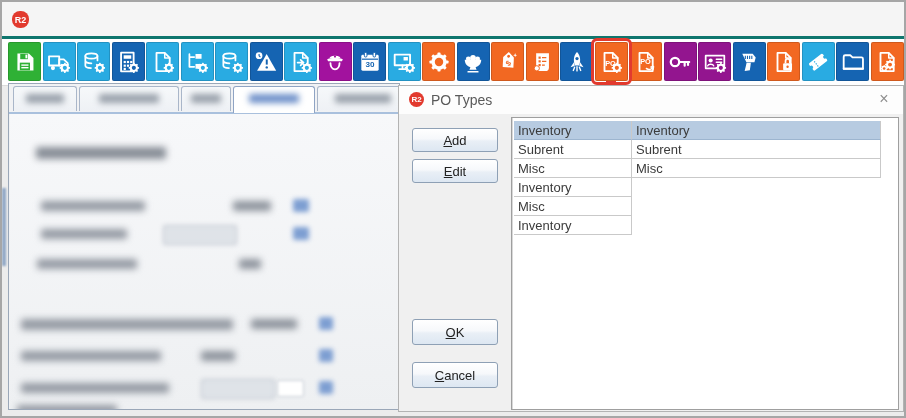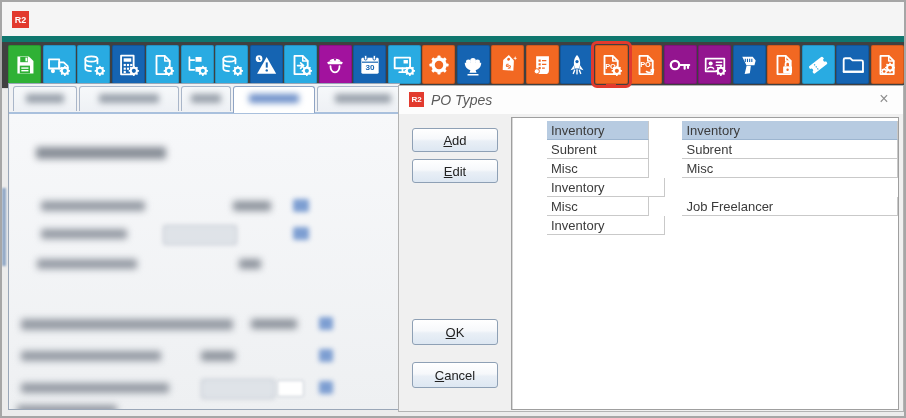--- a/index.html
+++ b/index.html
@@ -1,24 +1,24 @@
 <!DOCTYPE html>
 <html><head>
 <meta charset="utf-8">
 <style>
   html,body{margin:0;padding:0;background:#cfcfcf;font-family:"Liberation Sans","DejaVu Sans",sans-serif;}
   .frame{position:relative;width:906px;height:418px;box-sizing:border-box;border:2px solid #a6a6a6;background:#ececec;overflow:hidden;}
   
   .titlebar{position:absolute;left:0;top:0;right:0;height:34px;background:#f5f5f5;}
-  .r2logo{position:absolute;width:17px;height:17px;background:#e23a2e;border-radius:0;color:#fff;
+  .r2logo{position:absolute;width:17px;height:17px;background:#e23a2e;border-radius:8px;color:#fff;
           font-size:9px;font-weight:bold;display:flex;align-items:center;justify-content:center;}
   .titlebar .r2logo{left:10px;top:9px;}
   .wtitle{position:absolute;left:34px;top:8px;font-size:15px;color:#666;}
   
-  .toolbar{position:absolute;left:0;top:34px;right:0;height:46px;background:#404040;border-top:6px solid #0f766e;border-bottom:1px solid #dcdcdc;}
+  .toolbar{position:absolute;left:0;top:34px;right:0;height:46px;background:#ffffff;border-top:3px solid #0f766e;border-bottom:1px solid #dcdcdc;}
   .tile{position:absolute;top:3px;width:33px;height:39px;border-radius:2px;display:flex;align-items:center;justify-content:center;
         box-shadow:inset 0 0 0 1px rgba(0,0,0,.14);cursor:pointer;}
   
   .bgwin{position:absolute;left:6px;top:81px;width:390px;height:325px;background:#f1f2f4;border:1px solid #9aa7b8;overflow:hidden;}
   .tab{position:absolute;top:2px;height:25px;box-sizing:border-box;border:1px solid #a9b6c9;border-bottom:none;
        border-radius:3px 3px 0 0;background:linear-gradient(#f6f8fa,#eef1f5);}
   .tab.sel{background:#fff;border-color:#8fa4c4;height:27px;z-index:2;}
   .tabbar{margin:7px auto 0;height:9px;width:62%;border-radius:2px;background:#98a0aa;filter:blur(3px);}
   .tab.sel .tabbar{background:#6d8fc9;}
   .tabline{position:absolute;left:0;right:0;top:28px;height:2px;background:#a9c0dd;}
@@ -30,37 +30,37 @@
   .bb.box{background:#dfe3e8;border:1px solid #b6bdc7;height:18px;filter:blur(2px);}
   .bb.white{background:#fff;border:1px solid #c2c9d2;height:15px;filter:blur(1.5px);}
   .lsb{position:absolute;left:0;top:186px;width:4px;height:78px;background:#8fa6c4;filter:blur(1px);}
   
   .arrow-shaft{position:absolute;width:10px;height:27px;}
   .arrow-head{position:absolute;width:0;height:0;border-left:13px solid transparent;border-right:13px solid transparent;}
   
   .dialog{position:absolute;left:396px;top:83px;width:506px;height:327px;background:#f0f0f0;border:1px solid #b3b3b3;box-sizing:border-box;}
   .dtitle{position:absolute;left:0;top:0;right:0;height:28px;background:#fdfdfd;}
   .dtitle .r2logo{left:10px;top:6px;width:15px;height:15px;font-size:8px;}
-  .dname{position:absolute;left:32px;top:6px;font-size:14px;color:#5a5a5a;font-style:italic;}
+  .dname{position:absolute;left:32px;top:6px;font-size:14px;color:#5a5a5a;}
   .dclose{position:absolute;right:10px;top:4px;width:18px;height:18px;font-size:16px;color:#8f8f8f;
           display:flex;align-items:center;justify-content:center;cursor:pointer;}
   .btn{position:absolute;left:13px;width:86px;height:24px;box-sizing:border-box;border:1px solid #8ea0b5;border-radius:3px;
        background:linear-gradient(180deg,#ffffff 0%,#f6f8fb 45%,#e9eff6 55%,#dde7f2 100%);
        font-size:13px;color:#222;display:flex;align-items:center;justify-content:center;cursor:pointer;}
   .btn u{text-decoration:underline;}
   .tpanel{position:absolute;left:112px;top:31px;width:388px;height:293px;box-sizing:border-box;background:#fff;
           border:1px solid #9f9f9f;box-shadow:1px 0 0 #d8d8d8 inset;padding:3px 0 0 2px;overflow:hidden;}
   .thead{display:flex;}
   .th{box-sizing:border-box;height:19px;line-height:17px;text-align:center;font-size:13px;color:#1d3e71;
       background:linear-gradient(#f0f4fa,#d2dfee);border:1px solid #95a7bf;cursor:pointer;}
   .th+.th{border-left:none;}
   .th1{width:118px;} .th2{width:249px;}
   .trow{display:flex;cursor:pointer;}
   .cell{box-sizing:border-box;height:19px;font-size:13px;color:#3b3b3b;padding:2px 0 0 4px;
-        border-right:1px solid #c9c9c9;border-bottom:1px solid #c9c9c9;overflow:hidden;white-space:nowrap;margin-left:33px;}
+        border-right:1px solid #c9c9c9;border-bottom:1px solid #c9c9c9;overflow:hidden;white-space:nowrap;}
   .c1{width:118px;} .c2{width:249px;}
   .trow.sel .cell{background:#b7cbe1;border-bottom-color:#9db5cf;}
 </style>
 </head>
 <body>
 
 <div class="frame">
 
   <div class="titlebar">
     <div class="r2logo">R2</div>
@@ -471,21 +471,20 @@
           </div>
           <div class="trow">
             <div class="cell c1">Misc</div>
             <div class="cell c2">Misc</div>
           </div>
           <div class="trow">
             <div class="cell c1">Inventory</div>
           </div>
           <div class="trow">
             <div class="cell c1">Misc</div>
-            <div class="cell c2">Job Freelancer</div>
           </div>
           <div class="trow">
             <div class="cell c1">Inventory</div>
           </div>
         </div>
     </div>
   </div>
 
 </div>
 

